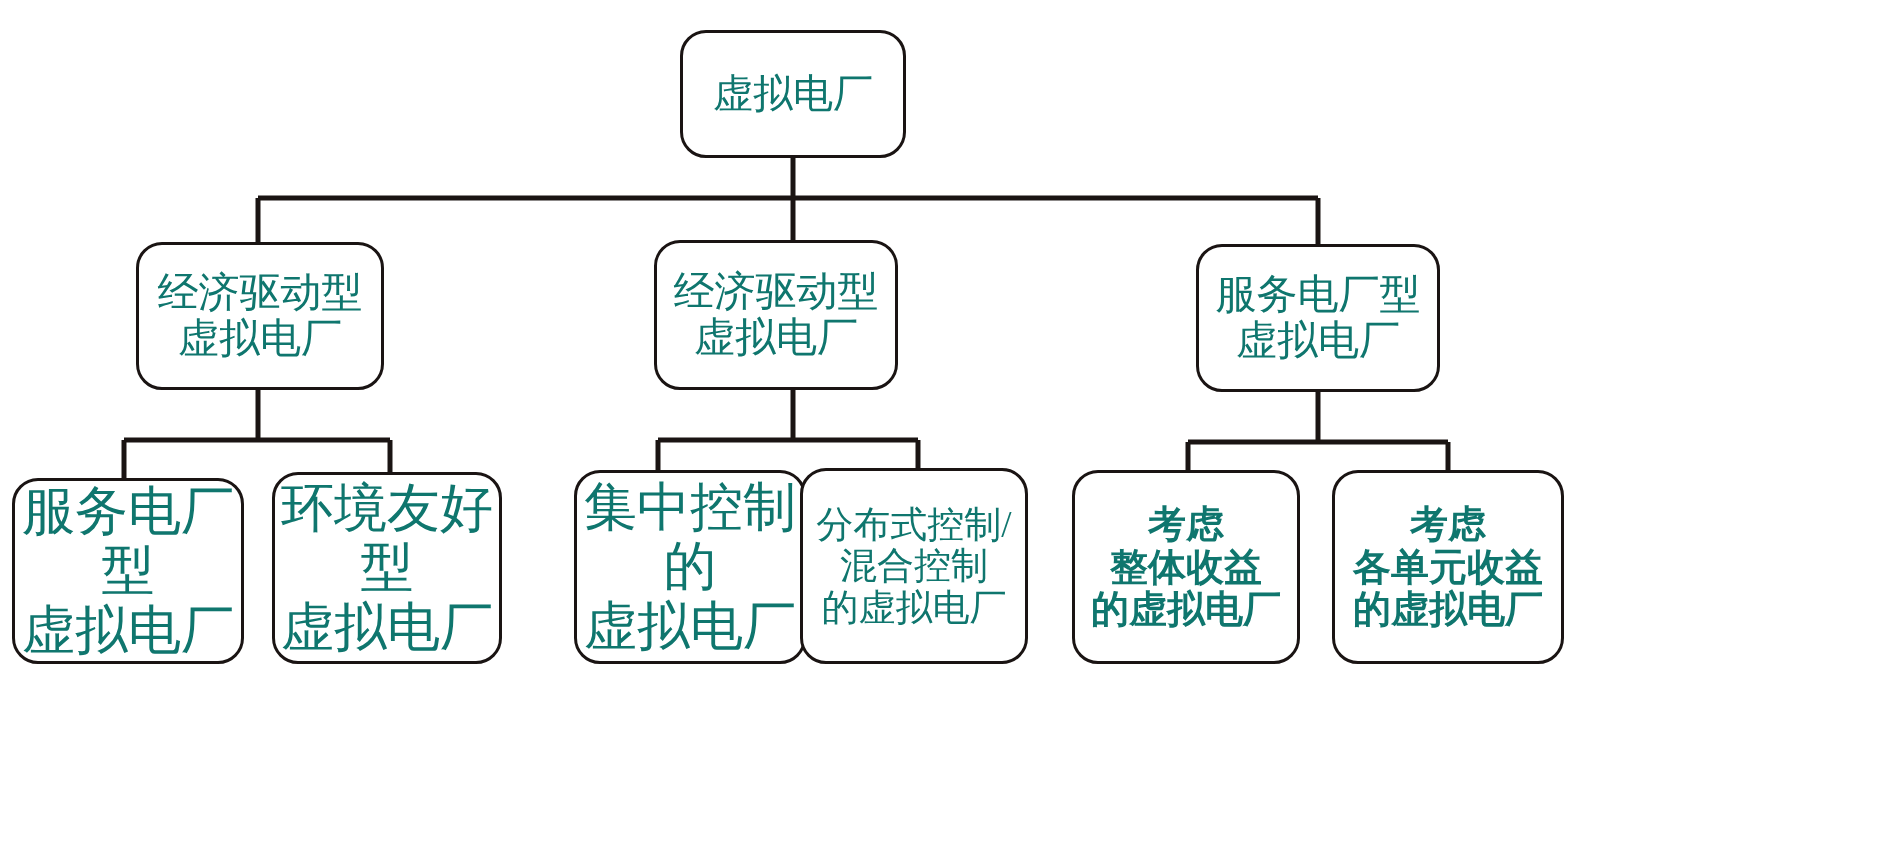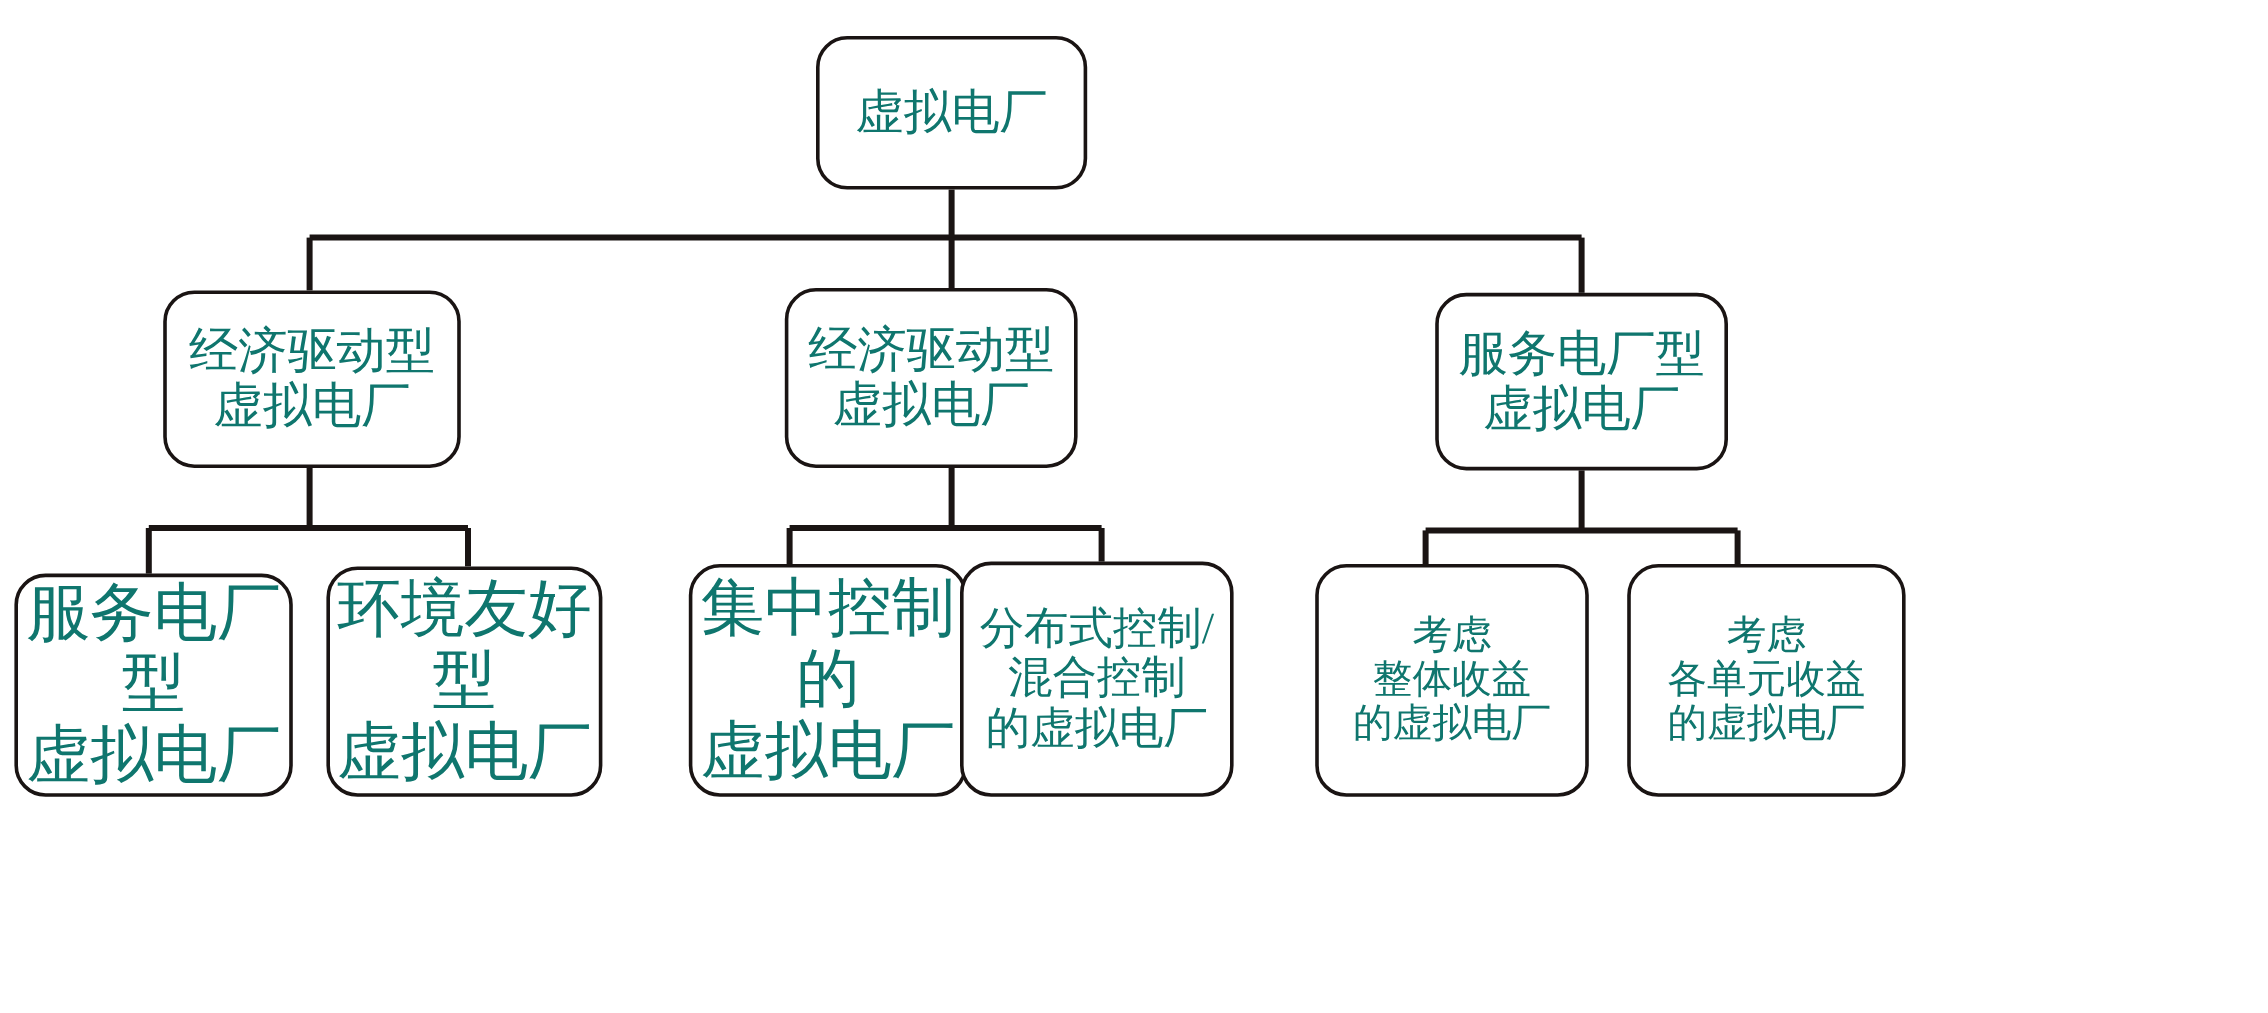--- a/index.html
+++ b/index.html
@@ -46,23 +46,22 @@
   .node-mid {
     font-size: 41px;
   }
   .node-leaf {
     font-size: 53px;
   }
   .node-leaf-tight {
     font-size: 37px;
   }
   .node-leaf-bold {
-    font-weight: normal;
-    font-size: 33px;
-    margin-left: 24px;
+    font-weight: bold;
+    font-size: 38px;
   }
 </style>
 </head>
 <body>
 
 <div id="canvas">
 
   <svg class="connectors" viewBox="0 0 1890 844" xmlns="http://www.w3.org/2000/svg">
     <g stroke="#1a1413" stroke-width="5" fill="none" stroke-linecap="butt">
 

